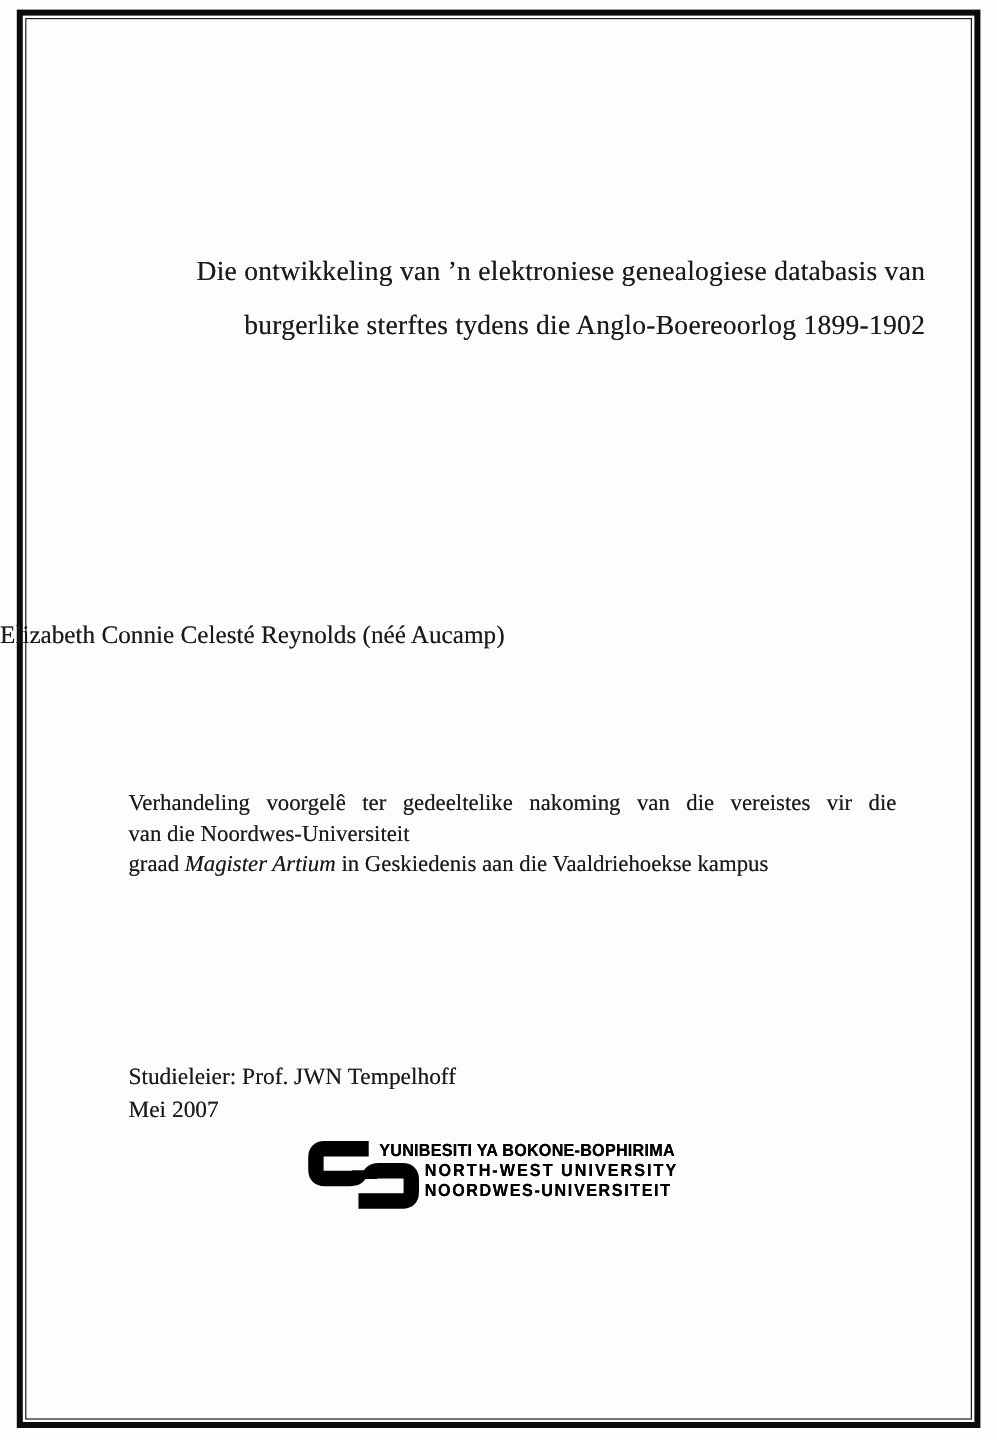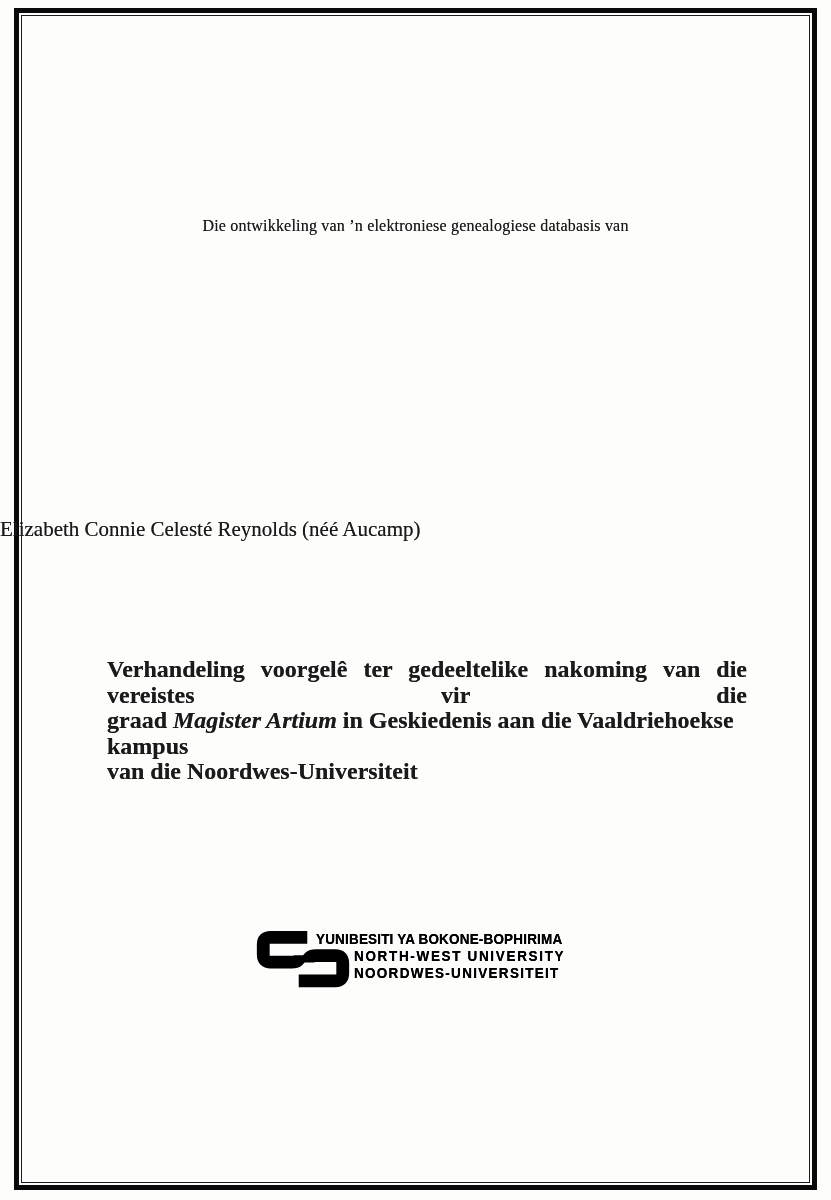--- a/index.html
+++ b/index.html
@@ -19,40 +19,40 @@
   }
   .frame-inner{
     position:absolute;inset:2px;
     border:1.5px solid #1c1c1c;
   }
 
   .txt{position:absolute;text-shadow:0 0 .4px rgba(10,10,10,.65);}
 
   .title{
     left:60px;right:60px;top:203px;
-    text-align:center;font-size:16px;line-height:45px;letter-spacing:.2px;
+    text-align:right;font-size:23px;line-height:45px;letter-spacing:.2px;
   }
   .byline{
     left:0;right:0;top:438px;text-align:center;font-size:19px;
   }
   .author{
     left:0;right:0;top:517px;text-align:left;font-size:21px;
   }
   .statement{
     left:107px;width:640px;top:657px;
-    font-size:24px;line-height:25.5px;font-weight:bold;
+    font-size:19px;line-height:25.5px;
   }
   .statement .justified{text-align:justify;text-align-last:justify;}
   .statement .it{font-style:italic;}
   .supervisor{
     left:107px;top:884px;font-size:19.5px;line-height:27.5px;
   }
 
   
-  .logo{position:absolute;left:256px;top:926px;width:340px;height:82px;}
+  .logo{position:absolute;left:256px;top:946px;width:340px;height:82px;}
   .logo-mark{position:absolute;left:0;top:4px;}
   .logo-line{
     position:absolute;
     font-family:"Liberation Sans", sans-serif;
     font-weight:700;font-size:14.5px;line-height:17px;color:#000;
     white-space:nowrap;transform:scaleX(.93);transform-origin:0 0;
     text-shadow:0 0 .3px #000;
   }
   .logo-l1{left:60px;top:5px;letter-spacing:.2px;}
   .logo-l2{left:98px;top:22px;letter-spacing:1.8px;}
@@ -62,31 +62,36 @@
 <body>
 
 <div class="sheet">
 
   <div class="frame">
     <div class="frame-inner"></div>
   </div>
 
   <div class="txt title">
     <div>Die ontwikkeling van ’n elektroniese genealogiese databasis van</div>
+    <div>burgerlike sterftes tydens die Anglo-Boereoorlog 1899-1902</div>
   </div>
 
 
   <div class="txt author">Elizabeth Connie Celesté Reynolds (néé Aucamp)</div>
 
   <div class="txt statement">
     <div class="justified">Verhandeling voorgelê ter gedeeltelike nakoming van die vereistes vir die</div>
+    <div>van die Noordwes-Universiteit</div>
     <div><span>graad </span><span class="it">Magister Artium</span><span> in Geskiedenis aan die Vaaldriehoekse kampus</span></div>
-    <div>van die Noordwes-Universiteit</div>
   </div>
 
+  <div class="txt supervisor">
+    <div>Studieleier: Prof. JWN Tempelhoff</div>
+    <div>Mei 2007</div>
+  </div>
 
   <div class="logo">
     <svg class="logo-mark" width="94" height="65" viewBox="0 0 110 76" aria-hidden="true">
 
       <path d="M 60 8.5 H 17 Q 8.5 8.5 8.5 17 V 29 Q 8.5 37.5 17 37.5 H 42 Q 51.5 37.5 51.5 29.5" fill="none" stroke="#000000" stroke-width="15" stroke-linecap="butt"></path>
 
       <path d="M 50 59.5 H 93 Q 101.5 59.5 101.5 51 V 38.5 Q 101.5 30 93 30 H 70 Q 60.5 30 60.5 38" fill="none" stroke="#000000" stroke-width="15" stroke-linecap="butt"></path>
     </svg>
     <div class="logo-line logo-l1">YUNIBESITI YA BOKONE-BOPHIRIMA</div>
     <div class="logo-line logo-l2">NORTH-WEST UNIVERSITY</div>

